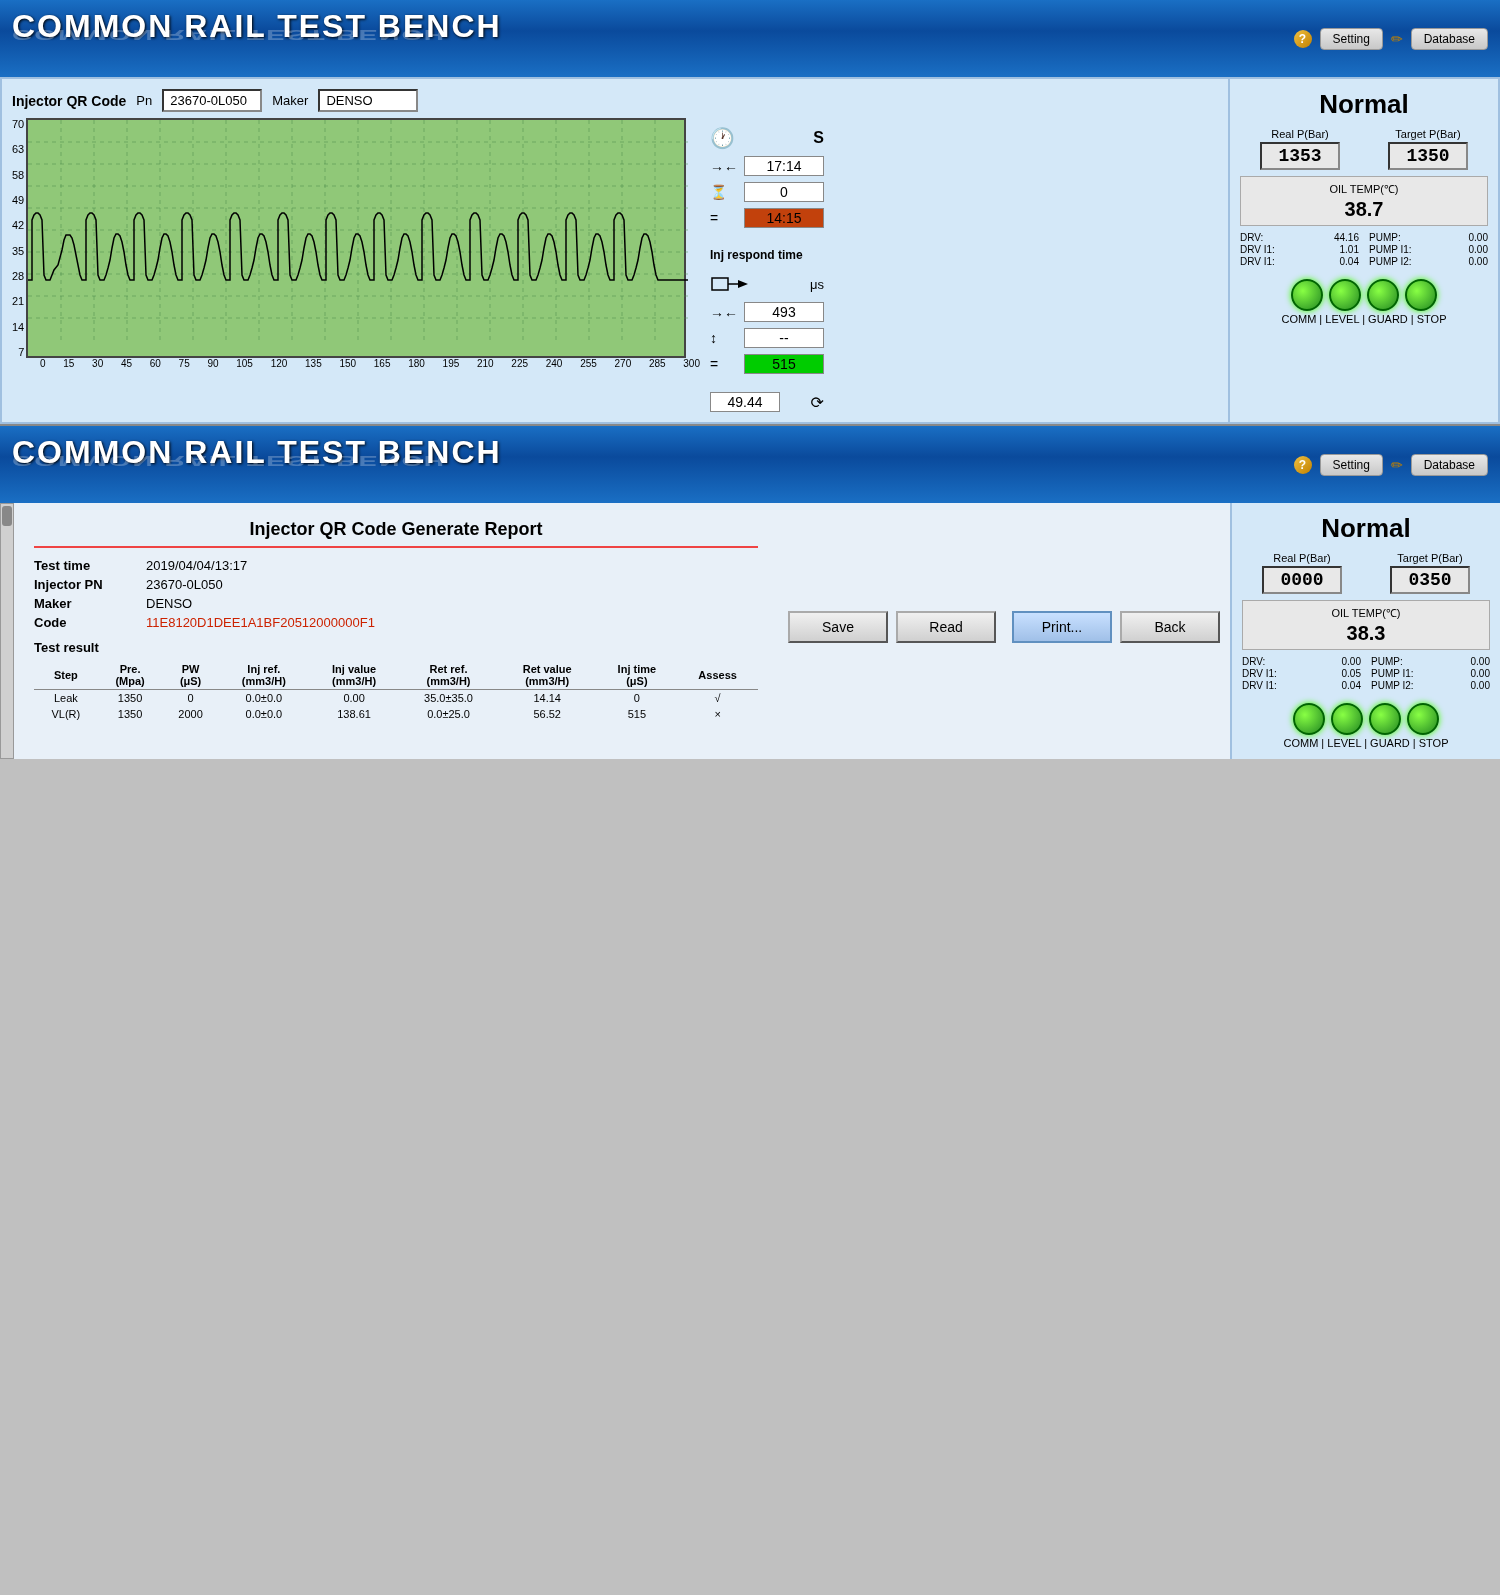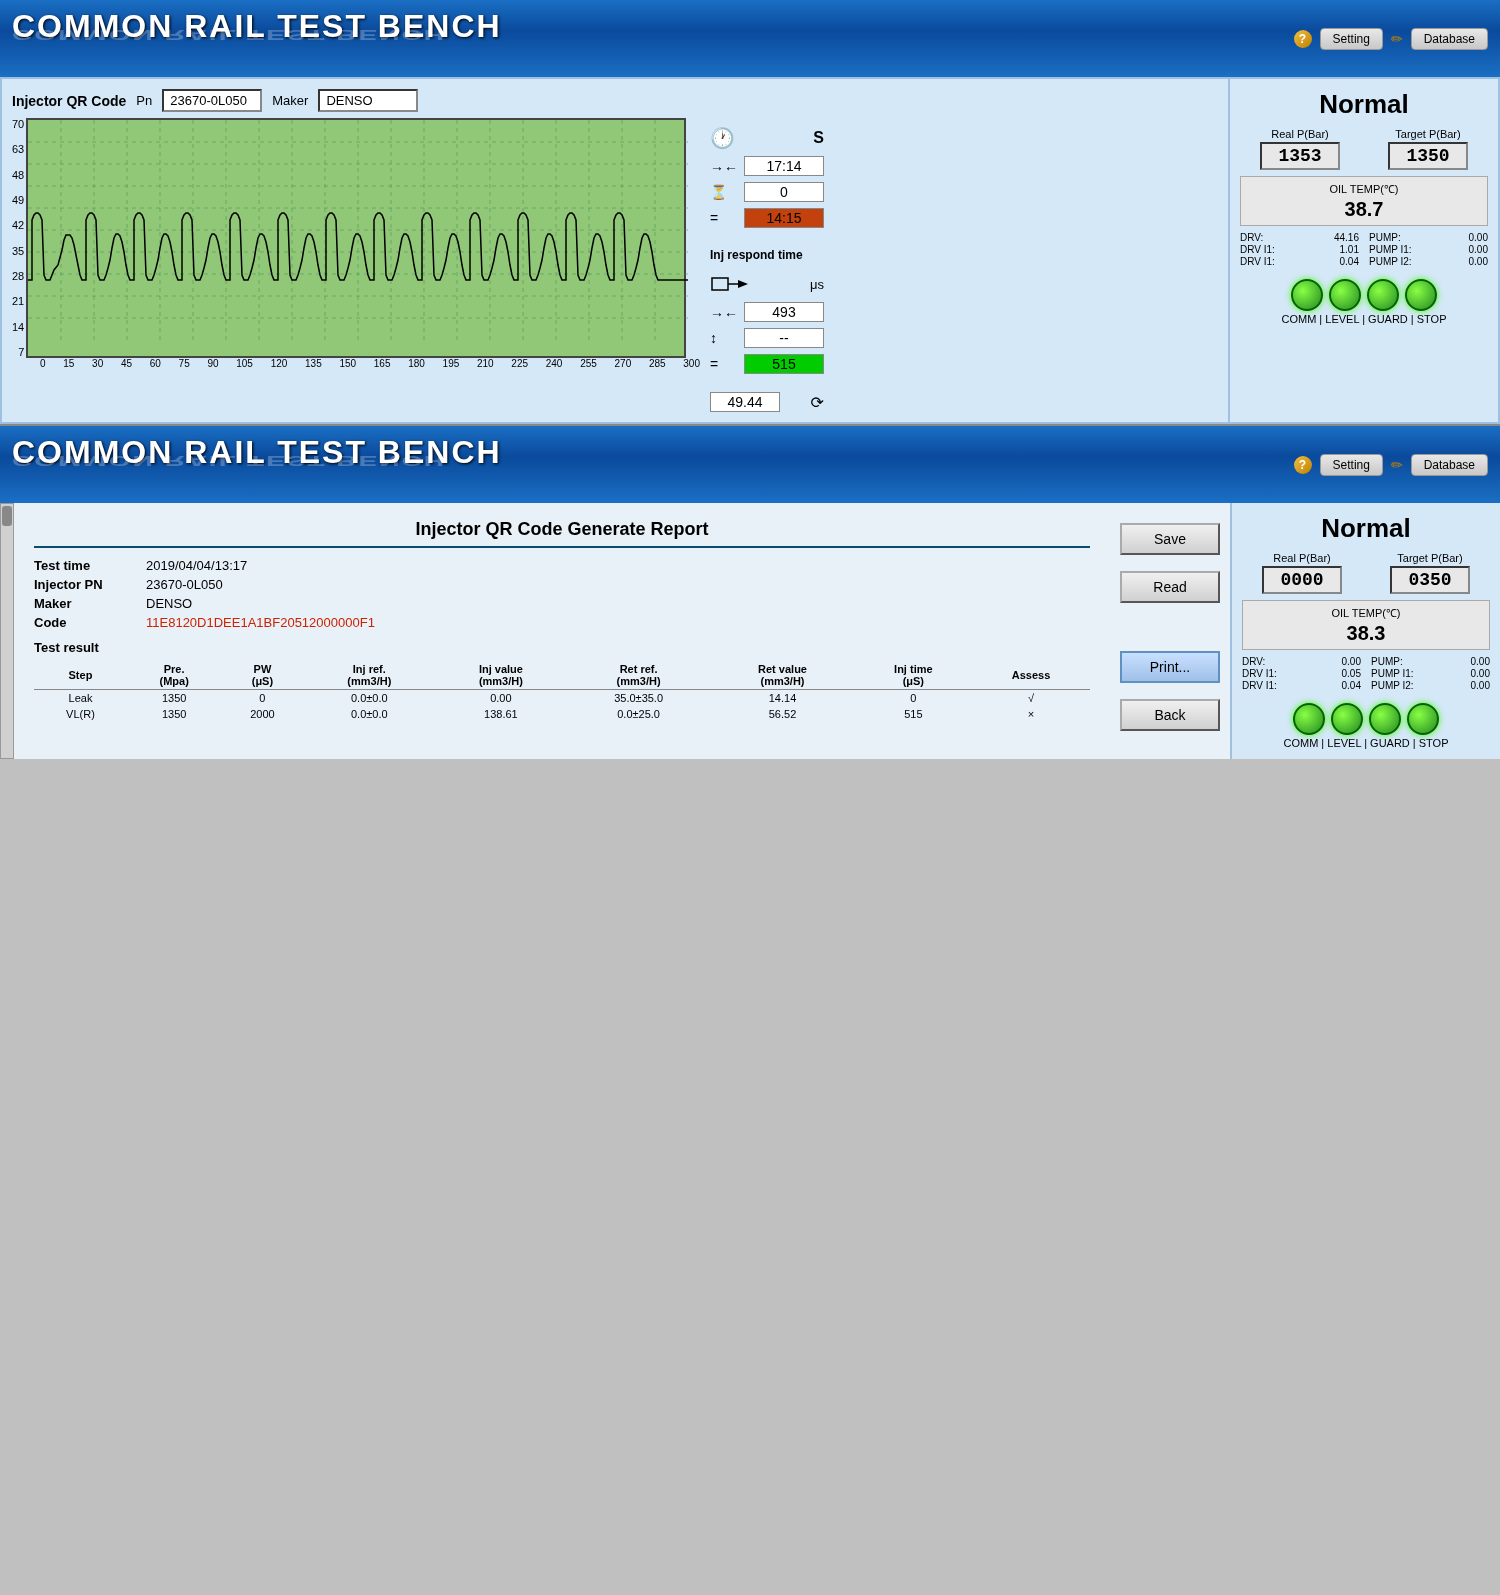--- a/index.html
+++ b/index.html
@@ -227,21 +227,21 @@
     }
 
     .report-area {
       padding: 16px 20px;
       flex: 1;
     }
     .report-title {
       font-size: 18px;
       font-weight: bold;
       text-align: center;
-      border-bottom: 2px solid #0c4a6e;
+      border-bottom: 2px solid #ef4444;
       padding-bottom: 6px;
       margin-bottom: 10px;
     }
     .report-field-row {
       display: flex;
       gap: 12px;
       margin-bottom: 4px;
       font-size: 13px;
     }
     .report-field-key { width: 100px; font-weight: bold; }
@@ -331,21 +331,21 @@
         <span class="field-box">DENSO</span>
       </div>
 
       <div class="chart-wrapper">
 
         <div style="display:flex;flex-direction:column;">
           <div style="display:flex;">
             <div class="chart-y-labels">
               <span>70</span>
               <span>63</span>
-              <span>48</span>
+              <span>58</span>
               <span>49</span>
               <span>42</span>
               <span>35</span>
               <span>28</span>
               <span>21</span>
               <span>14</span>
               <span>7</span>
             </div>
             <div class="chart-container">
               <svg class="chart-svg" viewBox="0 0 660 220">
@@ -628,21 +628,21 @@
                   <td>0.0±25.0</td>
                   <td>56.52</td>
                   <td>515</td>
                   <td>×</td>
                 </tr>
               </tbody>
           </table>
         </div>
       </div>
 
-      <div style="display:flex;flex-direction:column;align-items:flex-start;padding:20px 10px;gap:8px;justify-content:flex-start;">
+      <div style="display:flex;flex-direction:row;align-items:center;padding:20px 10px;gap:8px;justify-content:flex-start;">
         <button class="action-btn">Save</button>
         <button class="action-btn">Read</button>
         <div style="flex:1;"></div>
         <button class="action-btn action-btn-blue">Print...</button>
         <button class="action-btn">Back</button>
       </div>
     </div>
 
     <div class="bottom-right">
       <div class="status-normal">Normal</div>

